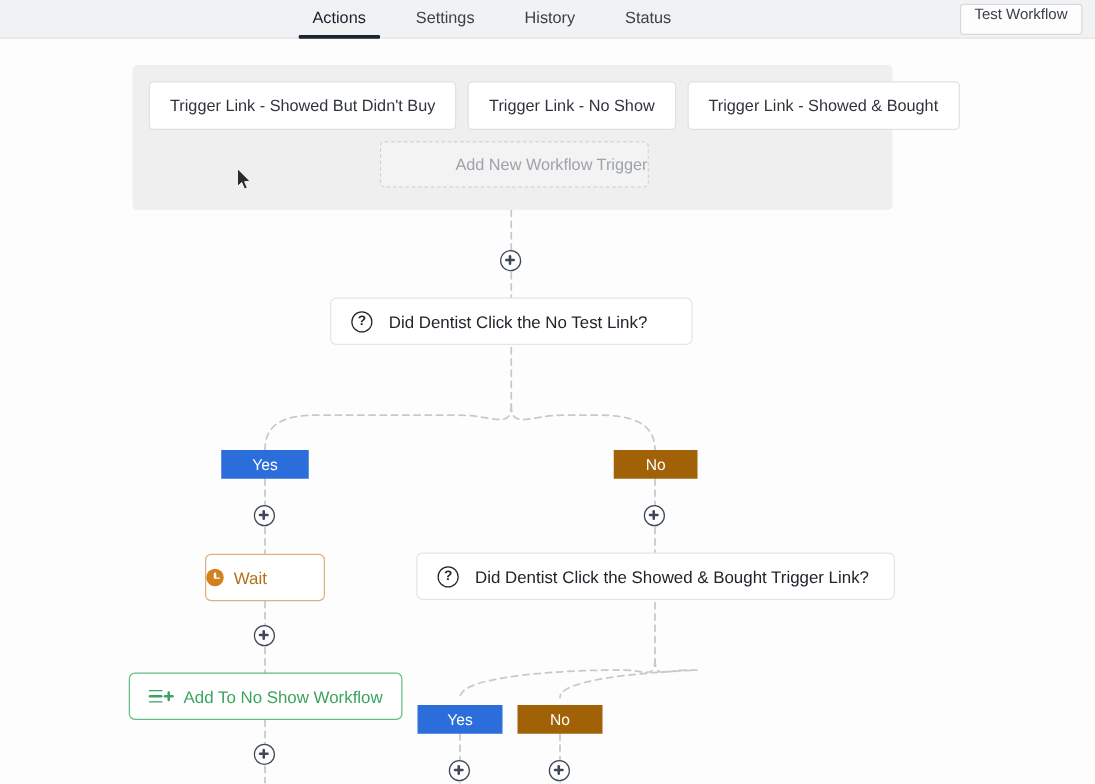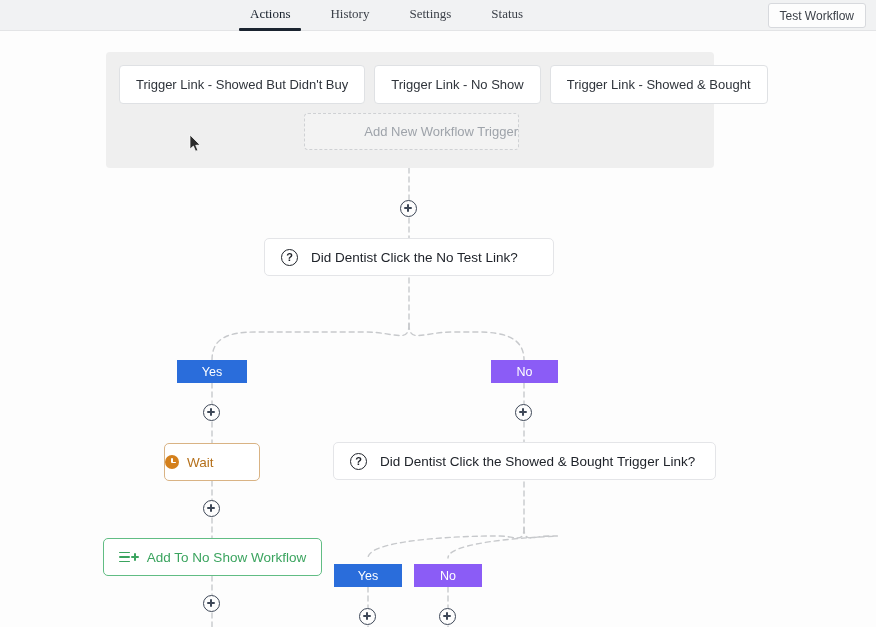--- a/index.html
+++ b/index.html
@@ -37,21 +37,20 @@
   }
   .tab {
     position: relative;
     padding: 6px 20px 0 20px;
     height: 31px;
     font-size: 13px;
     color: #3c4149;
     cursor: pointer;
     white-space: nowrap;
     text-align: left;
-    font-family: Liberation Serif, serif;
   }
   .tab.active { color: #17202b; font-weight: 400; }
   .tab.active::after {
     content: "";
     position: absolute;
     left: 9px; right: 9px; bottom: 0;
     height: 3px;
     background: #1b2430;
     border-radius: 1px;
   }
@@ -60,21 +59,21 @@
     position: absolute;
     right: 10px; top: 3px;
     height: 25px;
     padding: 0 11px;
     background: #fdfdfd;
     border: 1px solid #d7d9dd;
     border-radius: 3px;
     font-size: 12px;
     color: #3c4149;
     display: flex;
-    align-items: center;
+    align-items: flex-start;
     cursor: pointer;
   }
 
   
   .canvas {
     position: absolute;
     left: 0; top: 32px;
     width: 876px;
     height: 595px;
     background: #fdfdfd;
@@ -241,21 +240,21 @@
     height: 23px;
     border-radius: 0;
     font-size: 12.5px;
     color: #ffffff;
     display: flex;
     align-items: center;
     justify-content: center;
     cursor: pointer;
   }
   .badge.yes { background: #2a6ddb; }
-  .badge.no  { background: #8b5cf6; text-align: center; }
+  .badge.no  { background: #a16207; text-align: center; }
 
   
   .plus-btn {
     position: absolute;
     width: 17px; height: 17px;
     border: 1.6px solid #3d4757;
     border-radius: 50%;
     background: #fdfdfd;
     cursor: pointer;
   }
@@ -280,24 +279,24 @@
 <body>
 
 <div id="app">
 
   <div class="header">
     <div class="tabs">
       <div class="tab active">
         <span>Actions</span>
       </div>
       <div class="tab">
+        <span>Settings</span>
+      </div>
+      <div class="tab">
         <span>History</span>
-      </div>
-      <div class="tab">
-        <span>Settings</span>
       </div>
       <div class="tab">
         <span>Status</span>
       </div>
     </div>
     <div class="test-workflow-btn">
       <span>Test Workflow</span>
     </div>
   </div>
 

